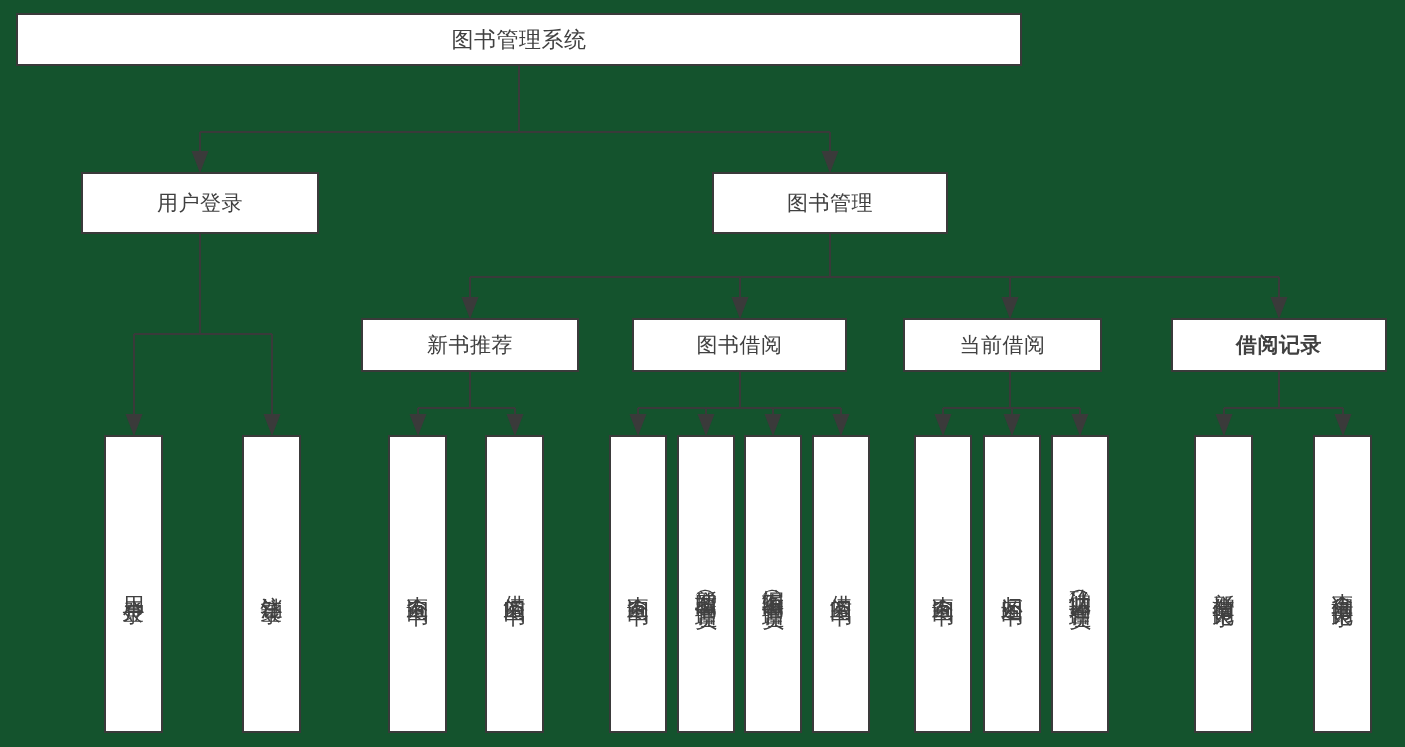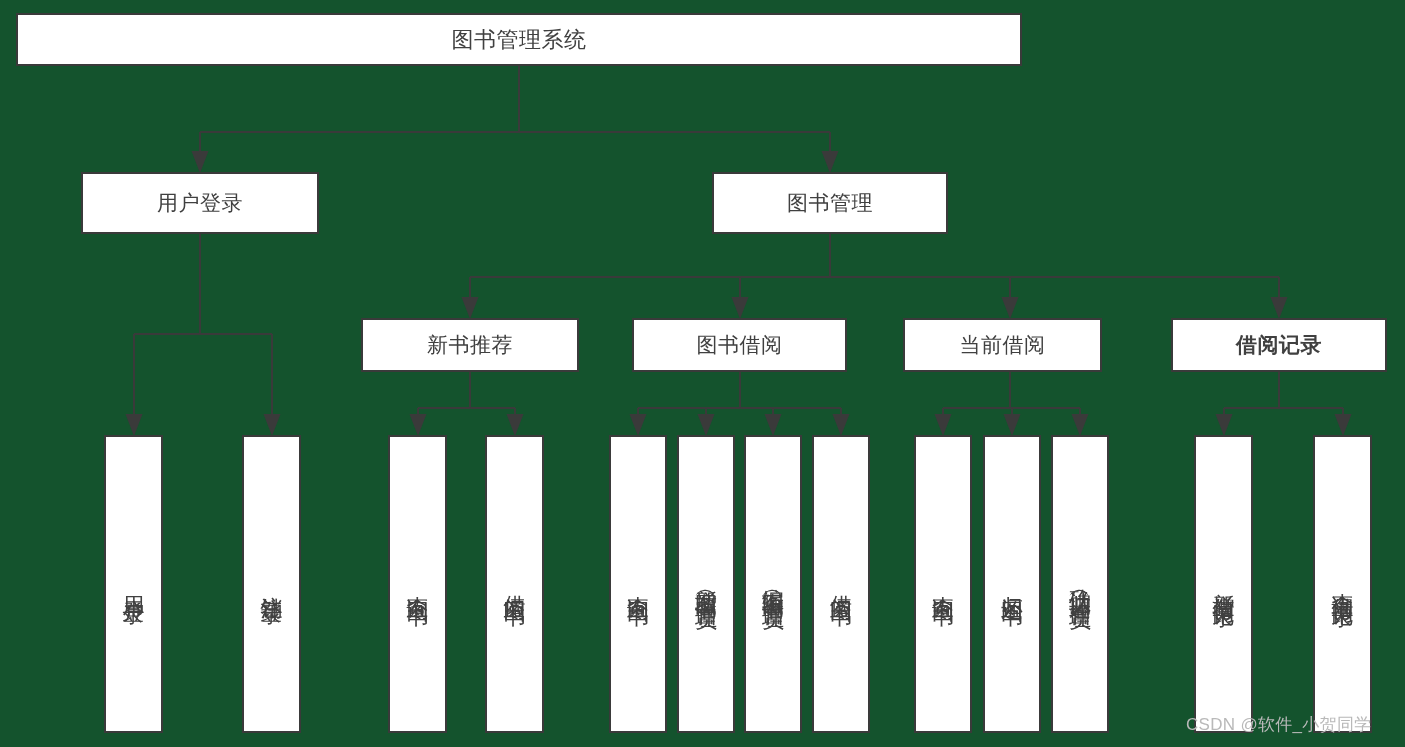--- a/index.html
+++ b/index.html
@@ -179,14 +179,13 @@
       <div class="node vert" style="left: 1051px; top: 435px; width: 58px; height: 298px;">
         <span class="lbl">确认归还（管理员）</span>
       </div>
       <div class="node vert" style="left: 1194px; top: 435px; width: 59px; height: 298px;">
         <span class="lbl">新增借阅记录</span>
       </div>
       <div class="node vert" style="left: 1313px; top: 435px; width: 59px; height: 298px;">
         <span class="lbl">查询借阅记录</span>
       </div>
     </div>
-  <div class="watermark">CSDN @软件_小贺同学</div>
 </div>
 
 </body></html>

